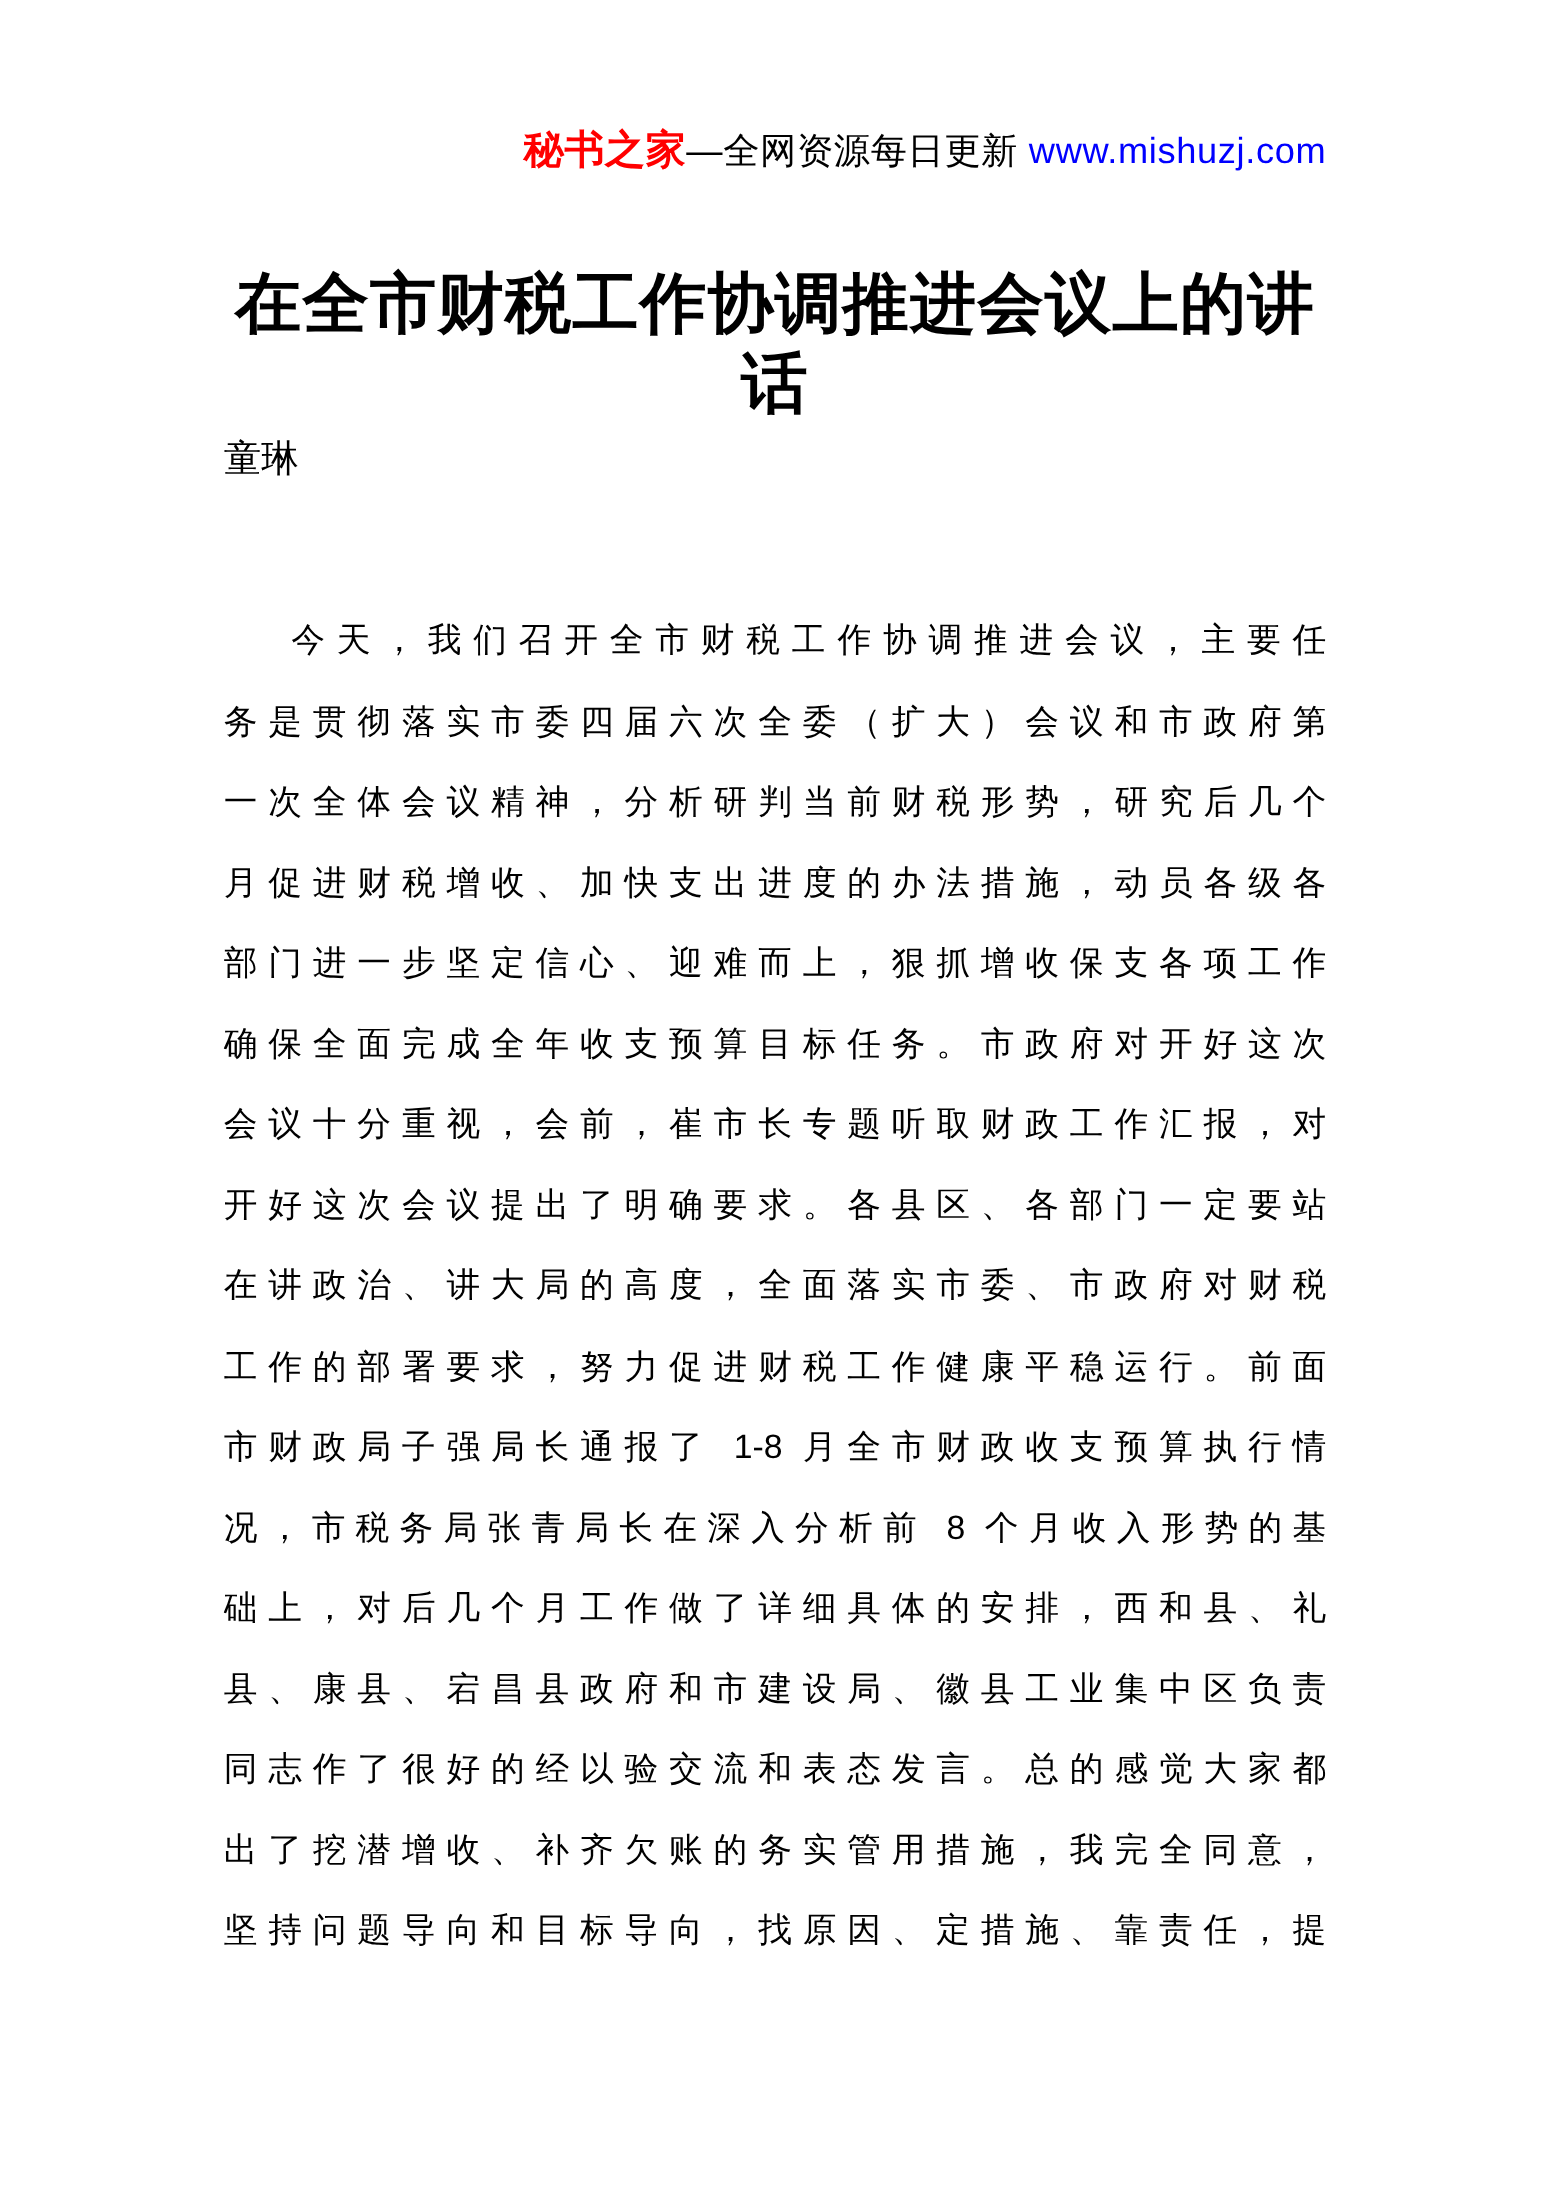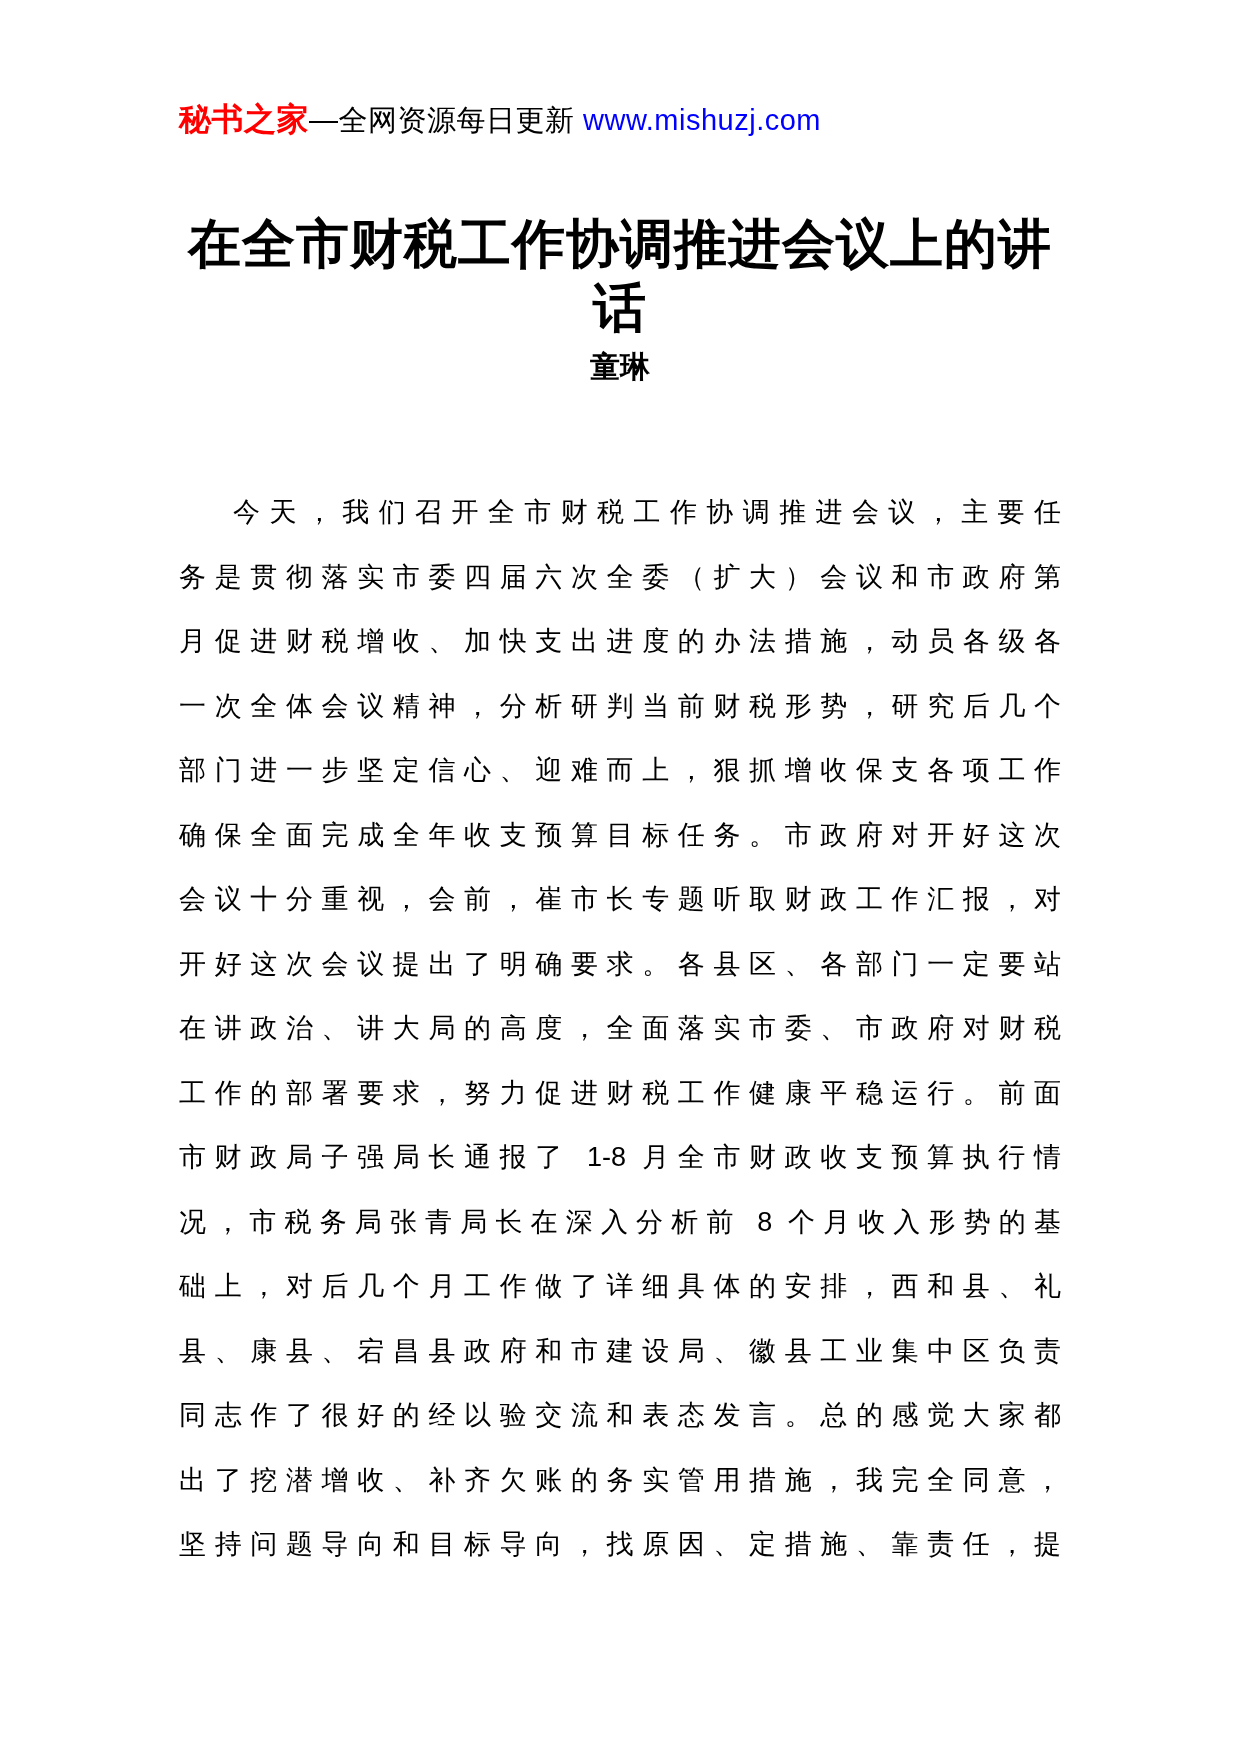--- a/index.html
+++ b/index.html
@@ -16,21 +16,21 @@
     overflow: hidden;
     font-family: "Liberation Sans", "DejaVu Sans", sans-serif;
     color: #000000;
   }
   .content {
     width: 882px;
     margin: 0 auto;
     padding-top: 98px;
   }
   .site-header {
-    text-align: left;
+    text-align: right;
     font-size: 29px;
     letter-spacing: 0.5px;
     white-space: nowrap;
   }
   .site-header .brand {
     color: #ff0000;
     font-weight: bold;
     font-size: 32px;
   }
   .site-header .tagline {
@@ -43,23 +43,22 @@
   .doc-title {
     margin-top: 70px;
     text-align: center;
     font-size: 53px;
     font-weight: bold;
     line-height: 1.2;
     letter-spacing: 1px;
   }
   .doc-author {
     margin-top: 8px;
-    text-align: center;
     font-size: 30px;
-    font-weight: bold;
+    font-weight: normal;
   }
   .doc-body {
     margin-top: 92px;
     font-size: 27px;
   }
   .doc-body .line {
     height: 64.5px;
     line-height: 64.5px;
     text-align: justify;
     text-align-last: justify;
@@ -80,22 +79,22 @@
       <span class="brand">秘书之家</span><span class="tagline">—全网资源每日更新 </span><span class="url">www.mishuzj.com</span>
     </div>
 
     <div class="doc-title">在全市财税工作协调推进会议上的讲话</div>
 
     <div class="doc-author">童琳</div>
 
     <div class="doc-body">
       <div class="line indent">今天，我们召开全市财税工作协调推进会议，主要任</div>
       <div class="line">务是贯彻落实市委四届六次全委（扩大）会议和市政府第</div>
+      <div class="line">一次全体会议精神，分析研判当前财税形势，研究后几个</div>
       <div class="line">月促进财税增收、加快支出进度的办法措施，动员各级各</div>
-      <div class="line">一次全体会议精神，分析研判当前财税形势，研究后几个</div>
       <div class="line">部门进一步坚定信心、迎难而上，狠抓增收保支各项工作</div>
       <div class="line">确保全面完成全年收支预算目标任务。市政府对开好这次</div>
       <div class="line">会议十分重视，会前，崔市长专题听取财政工作汇报，对</div>
       <div class="line">开好这次会议提出了明确要求。各县区、各部门一定要站</div>
       <div class="line">在讲政治、讲大局的高度，全面落实市委、市政府对财税</div>
       <div class="line">工作的部署要求，努力促进财税工作健康平稳运行。前面</div>
       <div class="line">市财政局子强局长通报了 1-8 月全市财政收支预算执行情</div>
       <div class="line">况，市税务局张青局长在深入分析前 8 个月收入形势的基</div>
       <div class="line">础上，对后几个月工作做了详细具体的安排，西和县、礼</div>
       <div class="line">县、康县、宕昌县政府和市建设局、徽县工业集中区负责</div>

